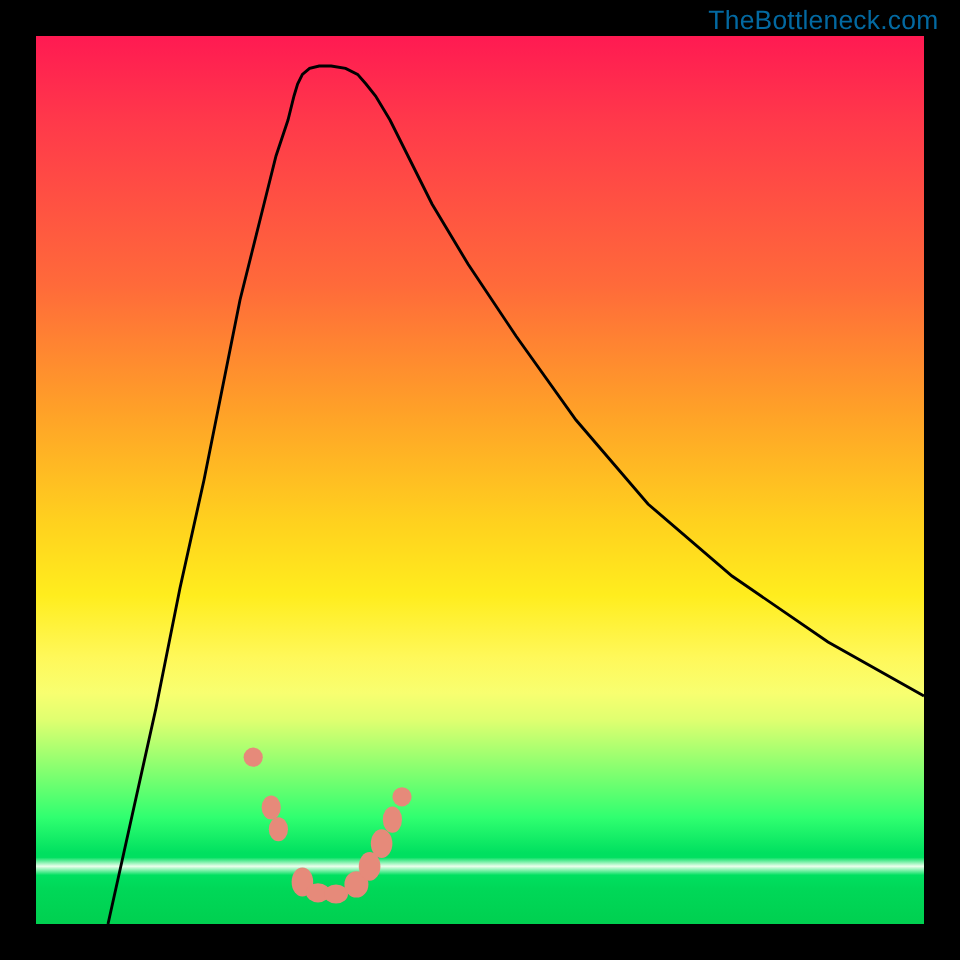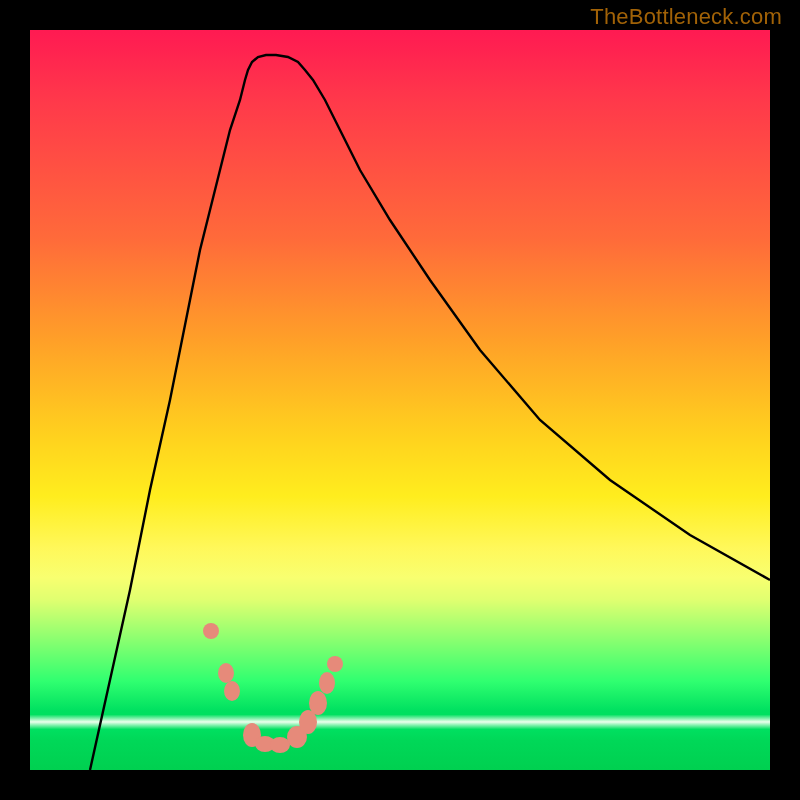--- a/index.html
+++ b/index.html
@@ -45,21 +45,21 @@
       #ecffec 93.5%,
       #00e060 94.5%,
       #00d858 96%,
       #00d050 100%
     );
   }
   .attribution {
     position: absolute;
     top: 4px;
     right: 18px;
-    color: #a16207;
+    color: #0369a1;
     font-size: 22px;
     font-weight: 500;
     letter-spacing: 0.2px;
     user-select: none;
   }
   svg.curve {
     position: absolute;
     left: 0;
     top: 0;
     width: 740px;

